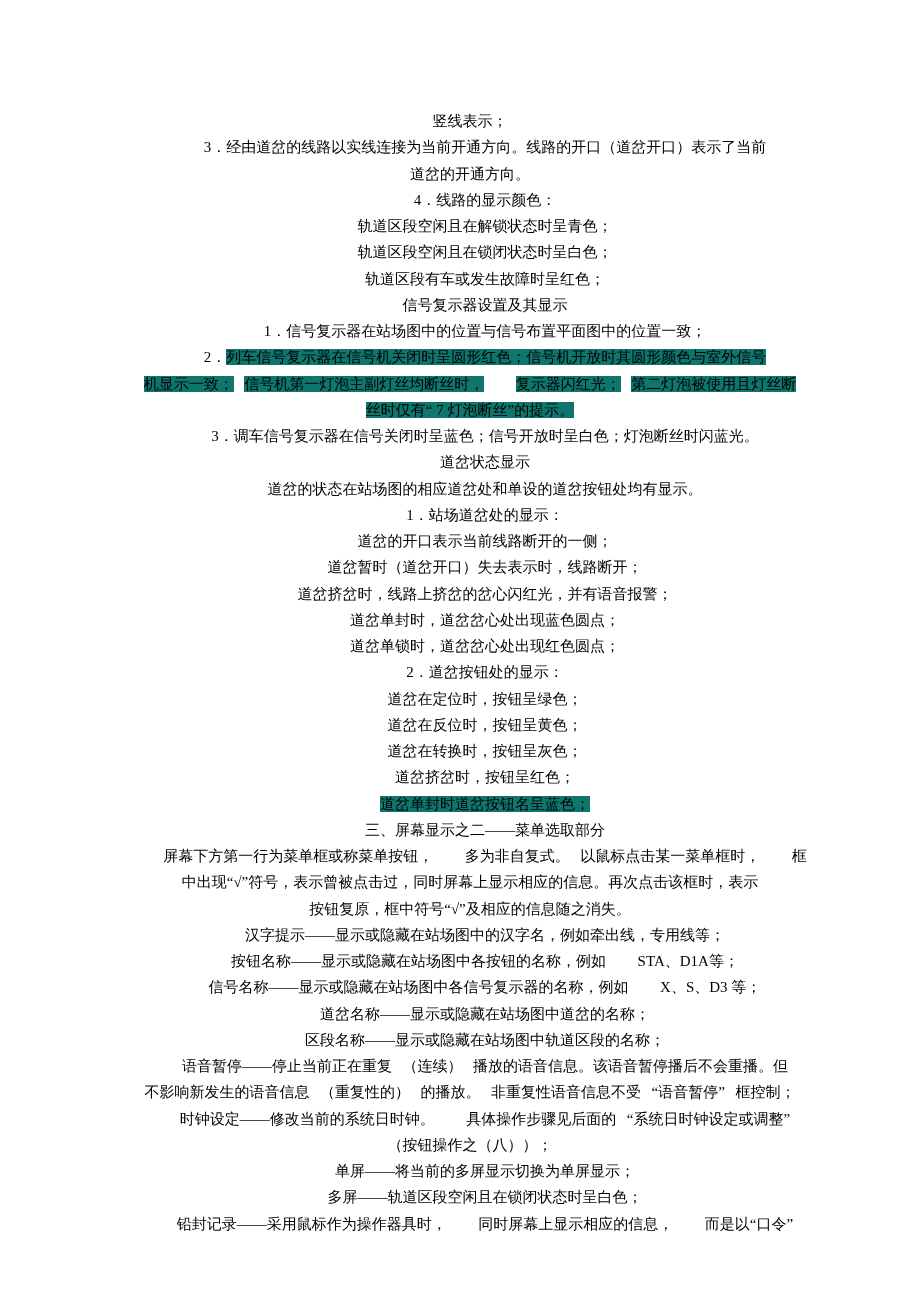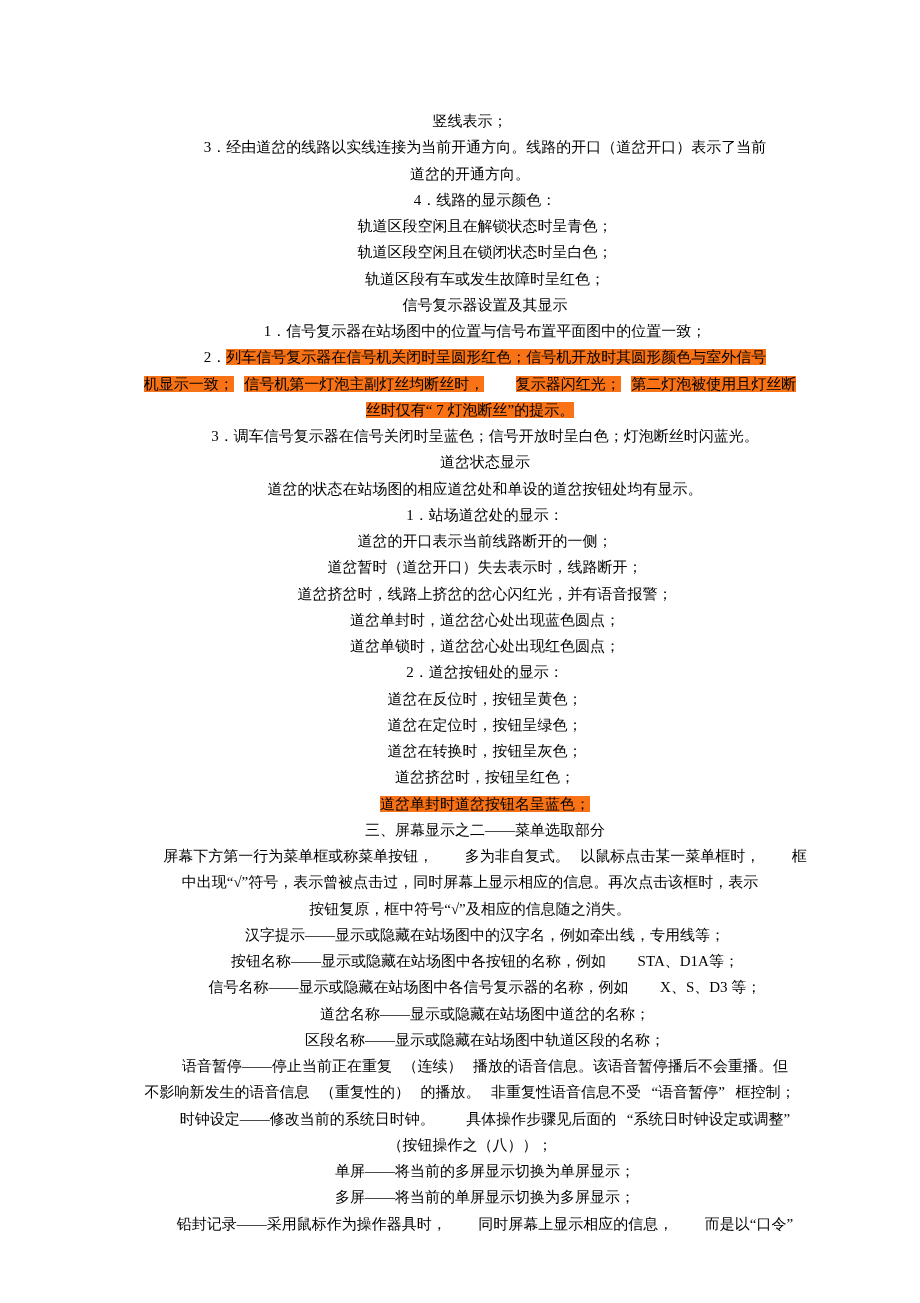--- a/index.html
+++ b/index.html
@@ -18,21 +18,21 @@
     box-sizing: border-box;
   }
   .para {
     margin: 0;
     text-align: center;
   }
   .indent {
     text-indent: 2em;
   }
   .highlight {
-    background-color: #f97316;
+    background-color: #0f766e;
   }
   .gap {
     display: inline-block;
     width: 0.7em;
   }
   .wgap {
     display: inline-block;
     width: 2.1em;
   }
 </style>
@@ -64,22 +64,22 @@
   <p class="para indent"><span>3．调车信号复示器在信号关闭时呈蓝色；信号开放时呈白色；灯泡断丝时闪蓝光。</span></p>
   <p class="para indent"><span>道岔状态显示</span></p>
   <p class="para indent"><span>道岔的状态在站场图的相应道岔处和单设的道岔按钮处均有显示。</span></p>
   <p class="para indent"><span>1．站场道岔处的显示：</span></p>
   <p class="para indent"><span>道岔的开口表示当前线路断开的一侧；</span></p>
   <p class="para indent"><span>道岔暂时（道岔开口）失去表示时，线路断开；</span></p>
   <p class="para indent"><span>道岔挤岔时，线路上挤岔的岔心闪红光，并有语音报警；</span></p>
   <p class="para indent"><span>道岔单封时，道岔岔心处出现蓝色圆点；</span></p>
   <p class="para indent"><span>道岔单锁时，道岔岔心处出现红色圆点；</span></p>
   <p class="para indent"><span>2．道岔按钮处的显示：</span></p>
+  <p class="para indent"><span>道岔在定位时，按钮呈绿色；</span></p>
   <p class="para indent"><span>道岔在反位时，按钮呈黄色；</span></p>
-  <p class="para indent"><span>道岔在定位时，按钮呈绿色；</span></p>
   <p class="para indent"><span>道岔在转换时，按钮呈灰色；</span></p>
   <p class="para indent"><span>道岔挤岔时，按钮呈红色；</span></p>
 
   <p class="para indent"><span class="highlight">道岔单封时道岔按钮名呈蓝色；</span></p>
 
   <p class="para indent"><span>三、屏幕显示之二——菜单选取部分</span></p>
   <p class="para indent">
     <span>屏幕下方第一行为菜单框或称菜单按钮，</span><span class="wgap"></span><span>多为非自复式。</span><span class="gap"></span><span>以鼠标点击某一菜单框时，</span><span class="wgap"></span><span>框</span>
   </p>
   <p class="para"><span>中出现“√”符号，表示曾被点击过，同时屏幕上显示相应的信息。再次点击该框时，表示</span></p>
@@ -97,18 +97,18 @@
     <span>语音暂停——停止当前正在重复</span><span class="gap"></span><span>（连续）</span><span class="gap"></span><span>播放的语音信息。该语音暂停播后不会重播。但</span>
   </p>
   <p class="para">
     <span>不影响新发生的语音信息</span><span class="gap"></span><span>（重复性的）</span><span class="gap"></span><span>的播放。</span><span class="gap"></span><span>非重复性语音信息不受</span><span class="gap"></span><span>“语音暂停”</span><span class="gap"></span><span>框控制；</span>
   </p>
   <p class="para indent">
     <span>时钟设定——修改当前的系统日时钟。</span><span class="wgap"></span><span>具体操作步骤见后面的</span><span class="gap"></span><span>“系统日时钟设定或调整”</span>
   </p>
   <p class="para"><span>（按钮操作之（八））；</span></p>
   <p class="para indent"><span>单屏——将当前的多屏显示切换为单屏显示；</span></p>
-  <p class="para indent"><span>多屏——将当前的单屏显示切换为多屏显示；</span></p>
+  <p class="para indent"><span>多屏——轨道区段空闲且在锁闭状态时呈白色；</span></p>
   <p class="para indent">
     <span>铅封记录——采用鼠标作为操作器具时，</span><span class="wgap"></span><span>同时屏幕上显示相应的信息，</span><span class="wgap"></span><span>而是以“口令”</span>
   </p>
 
 </div>
 
 </body></html>

